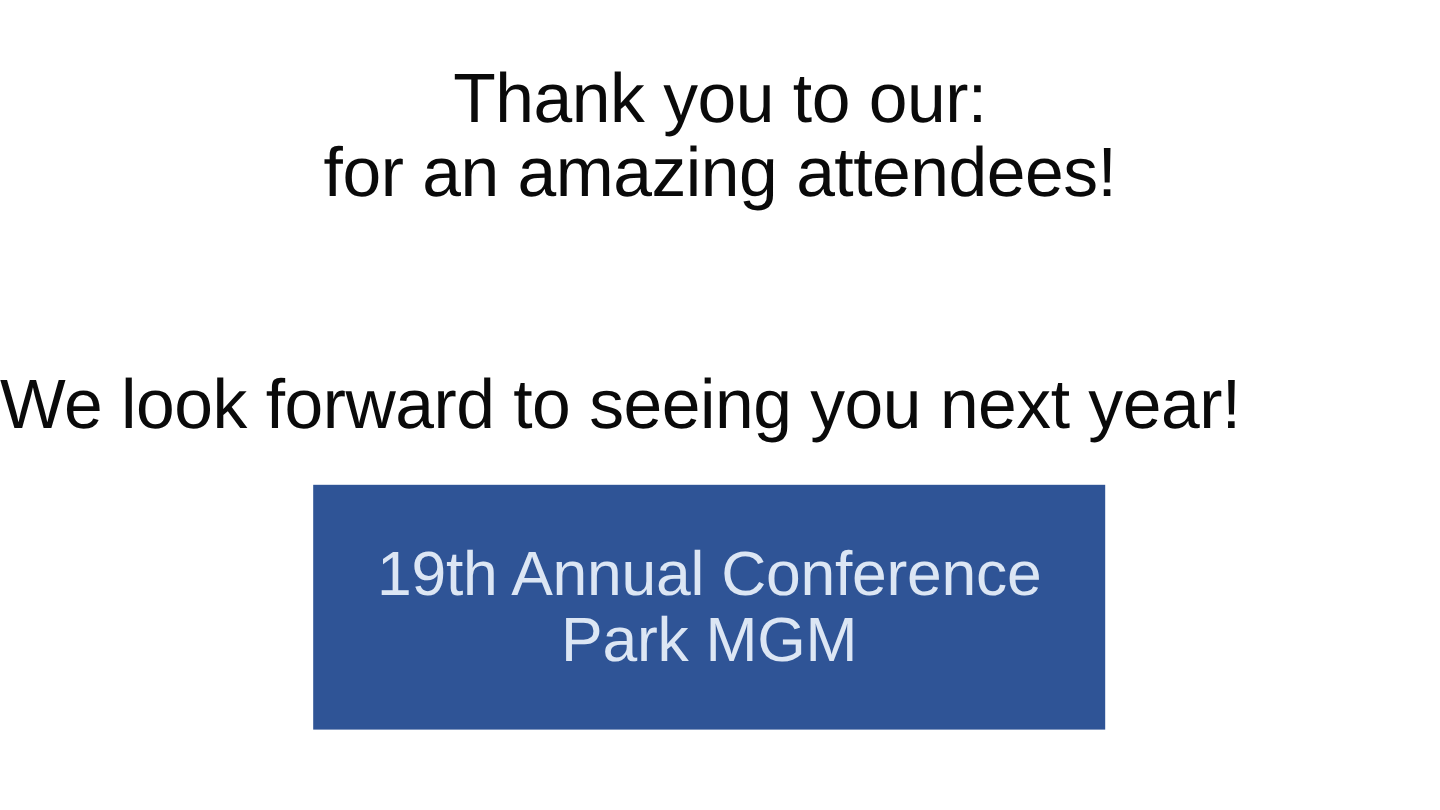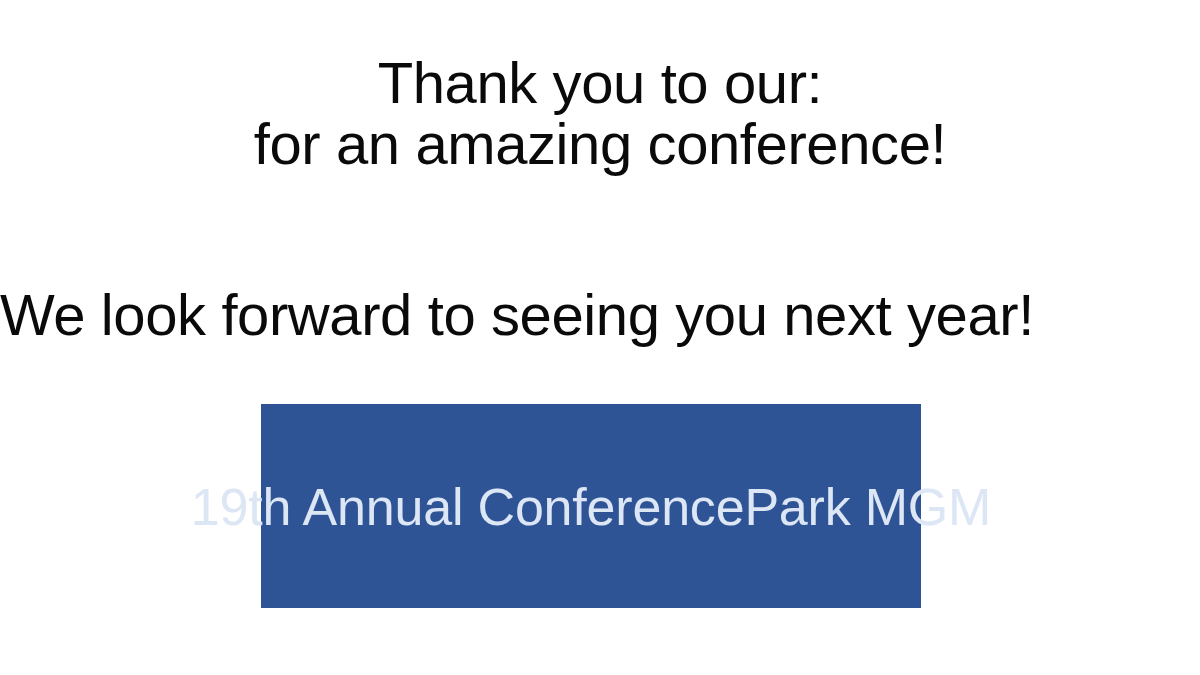--- a/index.html
+++ b/index.html
@@ -39,21 +39,21 @@
     font-weight: 400;
     color: #0a0a0a;
     letter-spacing: -0.4px;
     white-space: nowrap;
   }
 
   
   .forward-block {
     position: absolute;
     left: 0;
-    top: 284px;
+    top: 307px;
     width: 956px;
     text-align: center;
   }
   .forward-line {
     display: block;
     font-family: "Liberation Sans", sans-serif;
     font-size: 58px;
     line-height: 61px;
     font-weight: 400;
     color: #0a0a0a;
@@ -64,20 +64,21 @@
   
   .event-box {
     position: absolute;
     left: 261px;
     top: 404px;
     width: 660px;
     height: 204px;
     background: #2f5496;
     box-sizing: border-box;
     display: flex;
+    flex-direction: column;
     align-items: center;
     justify-content: center;
     padding-top: 2px;
   }
   .event-line {
     display: block;
     font-family: "Liberation Sans", sans-serif;
     font-size: 52px;
     line-height: 55px;
     font-weight: 400;
@@ -87,21 +88,21 @@
     text-align: center;
   }
 </style>
 </head>
 <body>
 
 <div id="slide" style="background: rgb(255, 255, 255);">
 
   <div class="thanks-block">
     <span class="thanks-line" style="color: rgb(10, 10, 10);">Thank you to our:</span>
-    <span class="thanks-line" style="color: rgb(10, 10, 10);">for an amazing conference!</span>
+    <span class="thanks-line" style="color: rgb(10, 10, 10);">for an amazing attendees!</span>
   </div>
 
   <div class="forward-block">
     <span class="forward-line" style="color: rgb(10, 10, 10);">We look forward to seeing you next year!</span>
   </div>
 
   <div class="event-box" style="background: rgb(47, 84, 150);">
     <span class="event-line" style="color: rgb(220, 230, 244);">19th Annual Conference</span>
     <span class="event-line" style="color: rgb(220, 230, 244);">Park MGM</span>
   </div>

